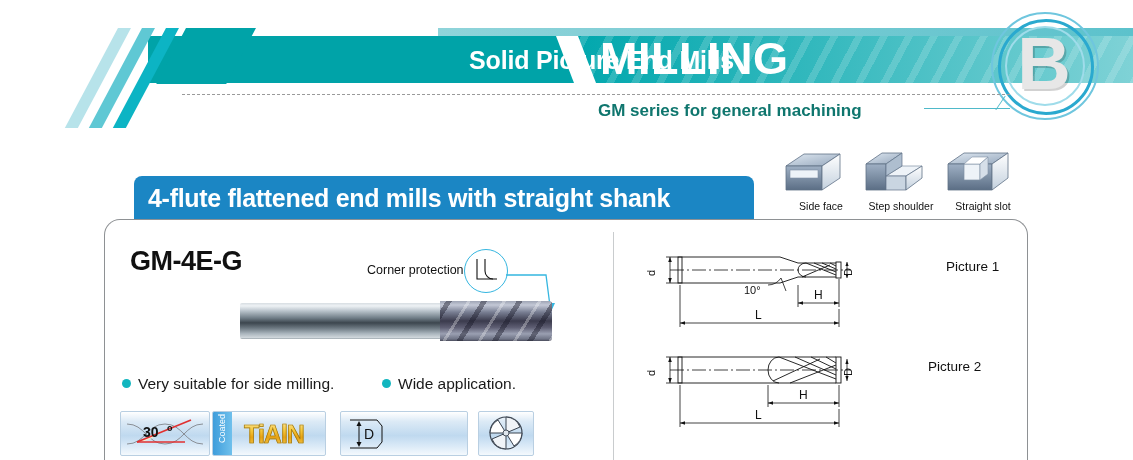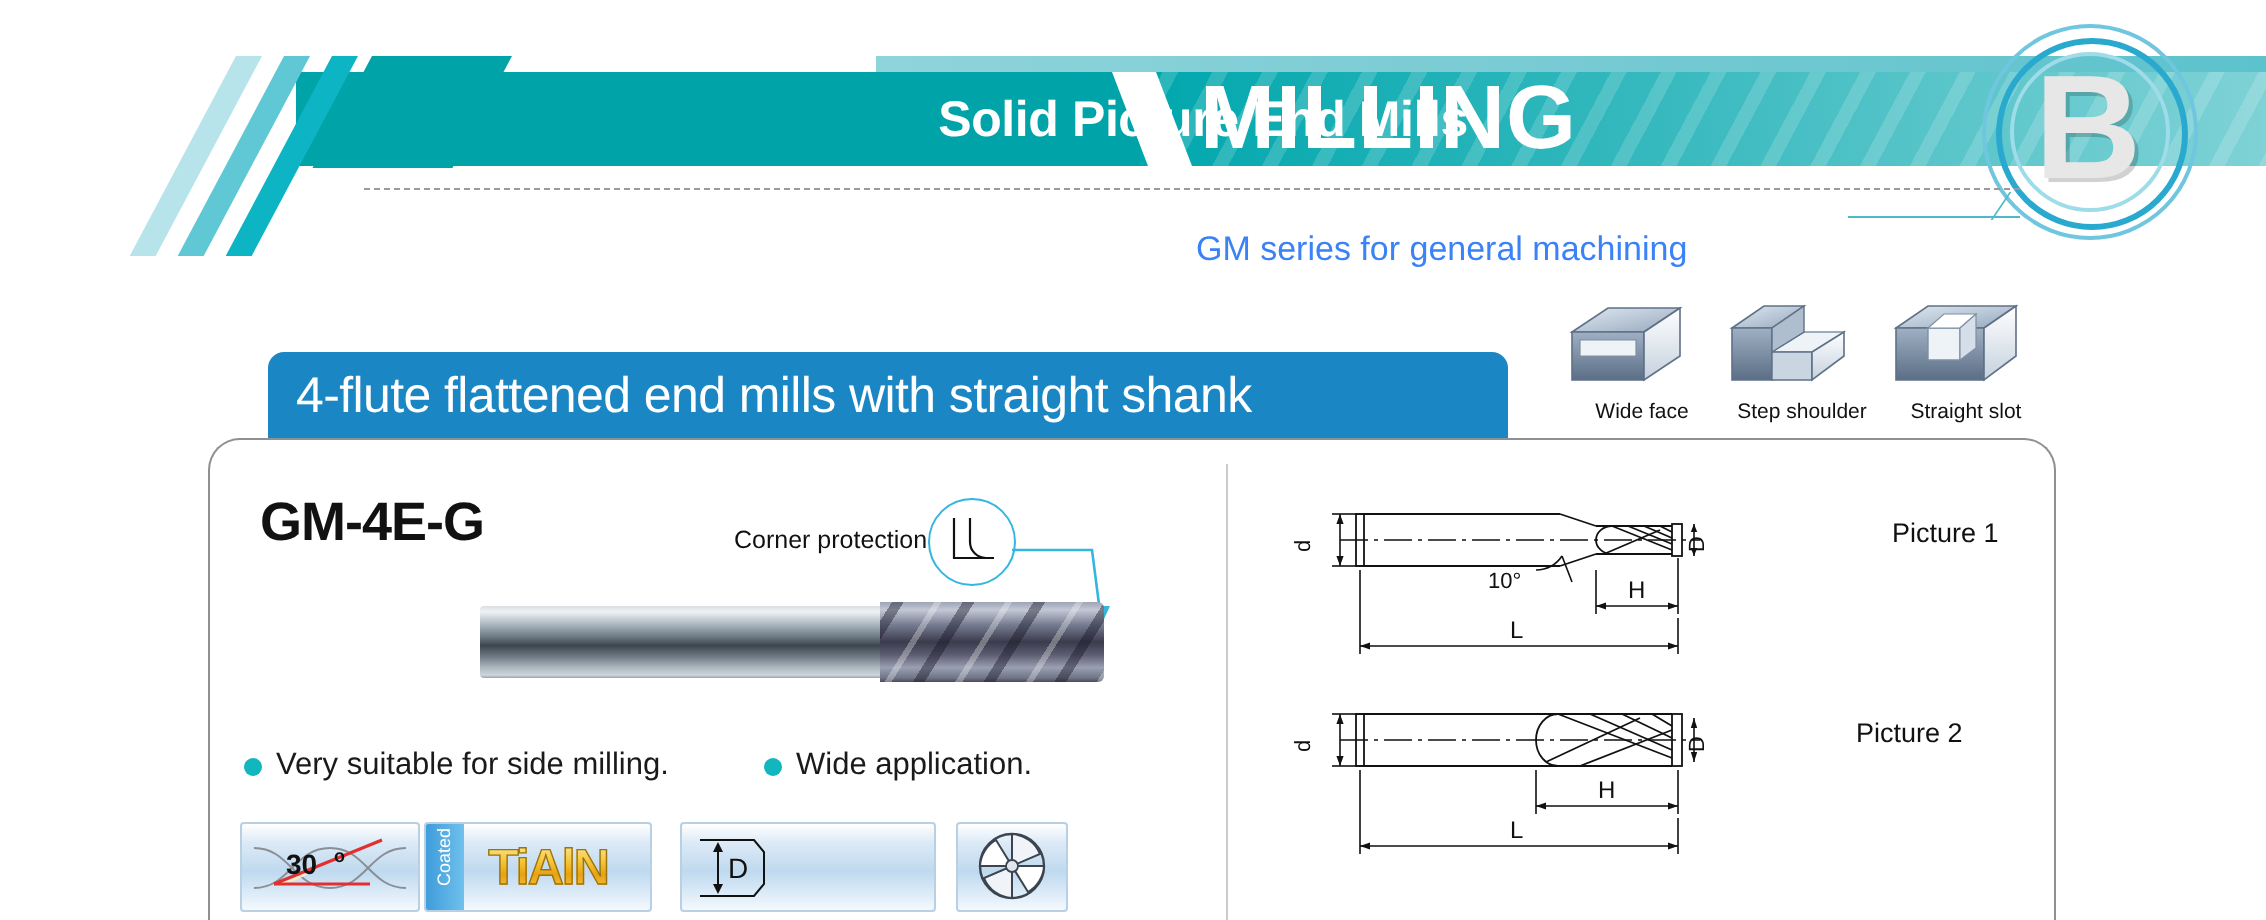--- a/index.html
+++ b/index.html
@@ -71,40 +71,40 @@
     position:absolute;left:12px;top:8px;width:86px;height:88px;
     color:#e7e7e7;font-size:74px;font-weight:bold;line-height:88px;text-align:center;
     text-shadow:2px 2px 0 rgba(0,0,0,0.18);
   }
 
   .hdr-dash{
     position:absolute;left:182px;top:94px;width:828px;height:0;
     border-top:1px dashed #9a9a9a;
   }
   .hdr-subtitle{
-    position:absolute;left:598px;top:114px;width:340px;height:22px;
-    color:#3b82f6;font-size:17px;font-weight:normal;line-height:22px;white-space:nowrap;
+    position:absolute;left:598px;top:100px;width:340px;height:22px;
+    color:#0f766e;font-size:17px;font-weight:bold;line-height:22px;white-space:nowrap;
   }
   .hdr-sub-leader{
     position:absolute;left:924px;top:108px;width:86px;height:0;
     border-top:1.2px solid #4fb9c9;
   }
   .hdr-sub-leader2{
     position:absolute;left:1000px;top:96px;width:0;height:14px;
     border-left:1.2px solid #4fb9c9;transform:skewX(-34deg);
   }
 
   
   .blue-bar{
     position:absolute;left:134px;top:176px;width:620px;height:44px;
     background:#1b86c4;border-radius:8px 8px 0 0;
   }
   .blue-bar-text{
     position:absolute;left:14px;top:7px;right:10px;
-    color:#ffffff;font-size:25px;font-weight:normal;line-height:30px;
+    color:#ffffff;font-size:25px;font-weight:bold;line-height:30px;
     letter-spacing:-0.3px;white-space:nowrap;
   }
 
   
   .ops{position:absolute;left:782px;top:148px;width:250px;height:70px;}
   .op{position:absolute;top:0;width:78px;height:70px;}
   .op-1{left:0;}
   .op-2{left:80px;}
   .op-3{left:162px;}
   .op-svg{position:absolute;left:0;top:0;}
@@ -283,21 +283,21 @@
           <linearGradient id="gC" x1="0" y1="0" x2="0" y2="1">
             <stop offset="0" stop-color="#ffffff"></stop>
               <stop offset="1" stop-color="#c4d1de"></stop>
           </linearGradient>
         </defs>
         <polygon points="4,18 22,6 58,6 40,18" fill="url(#gB)" stroke="#5f7187" stroke-width="0.8"></polygon>
         <polygon points="4,18 40,18 40,42 4,42" fill="url(#gA)" stroke="#5f7187" stroke-width="0.8"></polygon>
         <polygon points="40,18 58,6 58,30 40,42" fill="url(#gC)" stroke="#5f7187" stroke-width="0.8"></polygon>
         <polygon points="8,22 36,22 36,30 8,30" fill="#eef3f8" stroke="#7f90a4" stroke-width="0.6"></polygon>
       </svg>
-      <div class="op-label">Wide face</div>
+      <div class="op-label">Side face</div>
     </div>
 
     <div class="op op-2">
       <svg class="op-svg" width="78" height="50" viewBox="0 0 78 50">
         <polygon points="4,16 20,5 40,5 24,16" fill="url(#gB)" stroke="#5f7187" stroke-width="0.8"></polygon>
         <polygon points="4,16 24,16 24,42 4,42" fill="url(#gA)" stroke="#5f7187" stroke-width="0.8"></polygon>
         <polygon points="24,28 44,28 60,18 40,18" fill="#eef3f8" stroke="#7f90a4" stroke-width="0.7"></polygon>
         <polygon points="24,28 44,28 44,42 24,42" fill="#c9d5e1" stroke="#5f7187" stroke-width="0.7"></polygon>
         <polygon points="44,28 60,18 60,30 44,42" fill="url(#gC)" stroke="#5f7187" stroke-width="0.8"></polygon>
         <polygon points="24,16 40,5 40,18 24,28" fill="#aebecf" stroke="#5f7187" stroke-width="0.7"></polygon>

